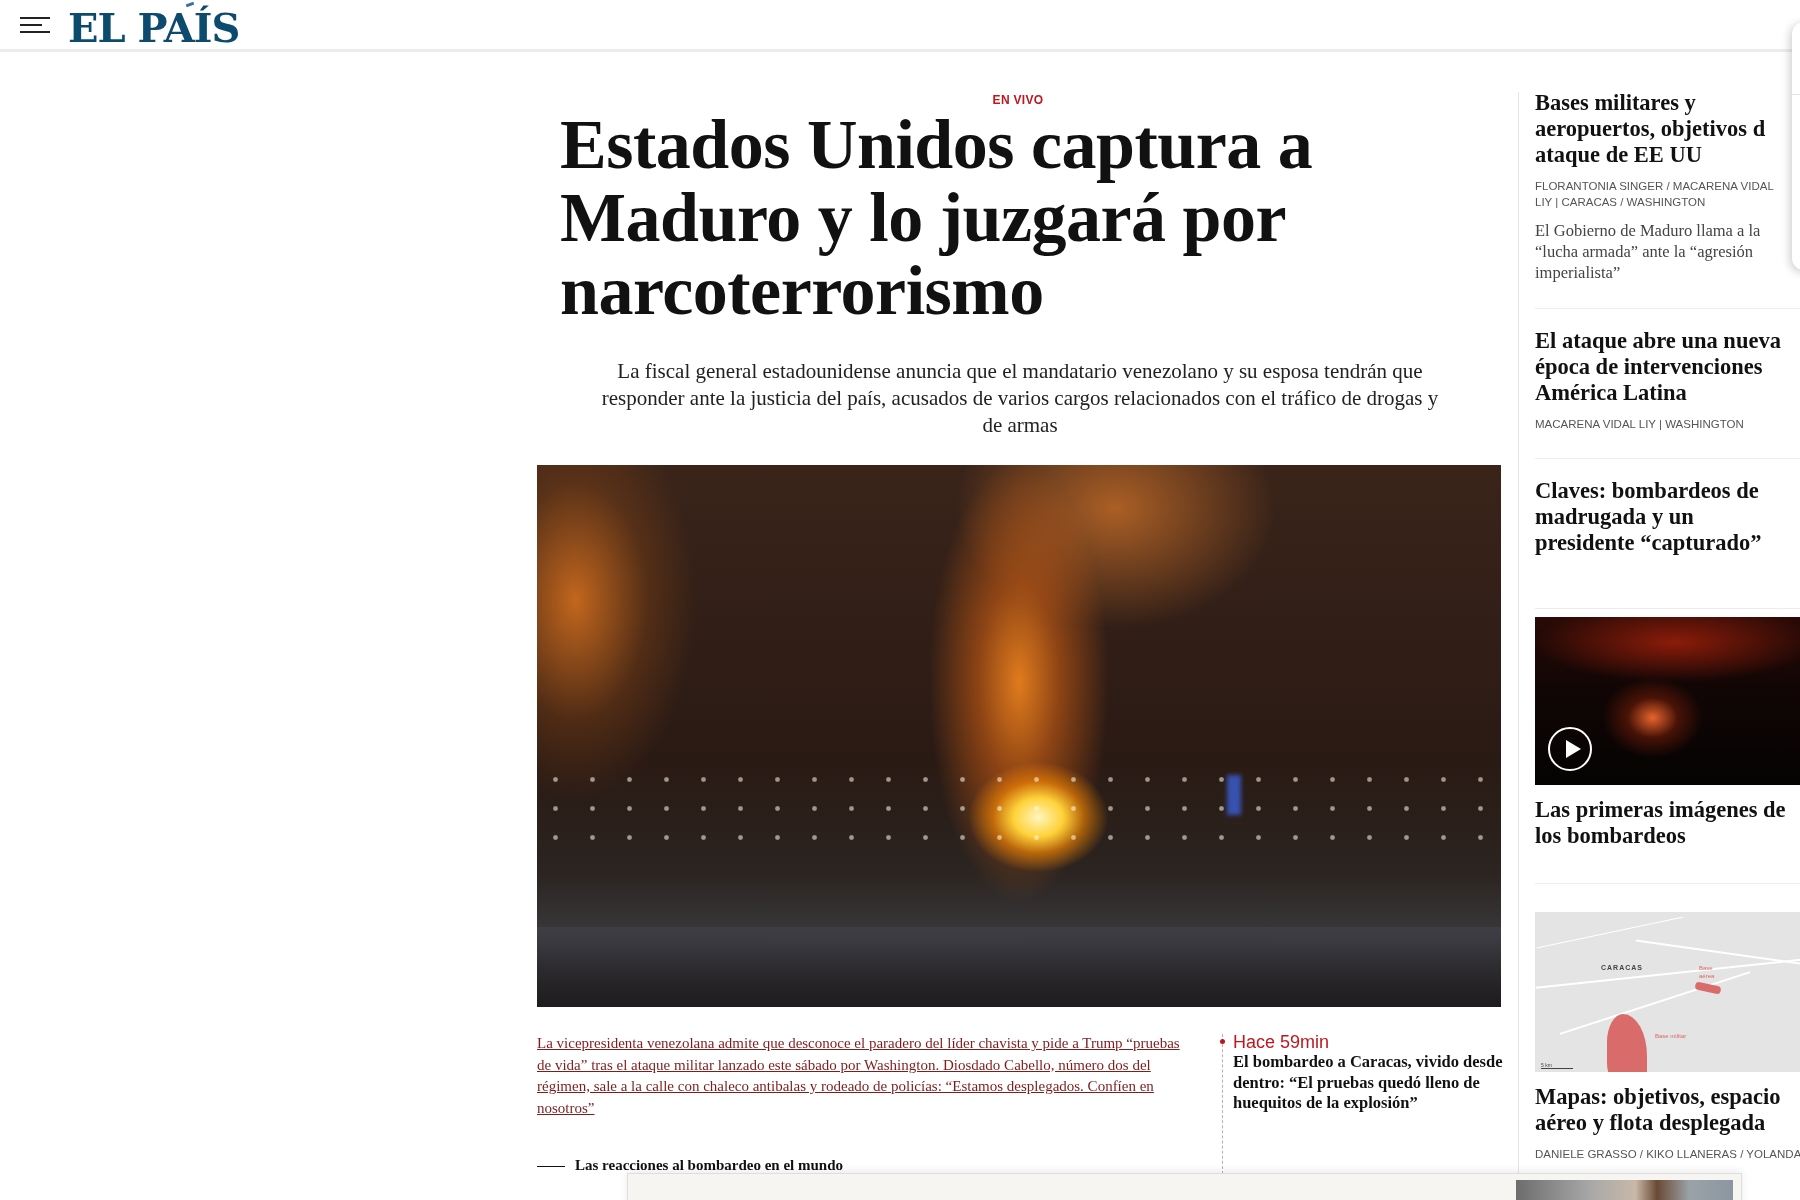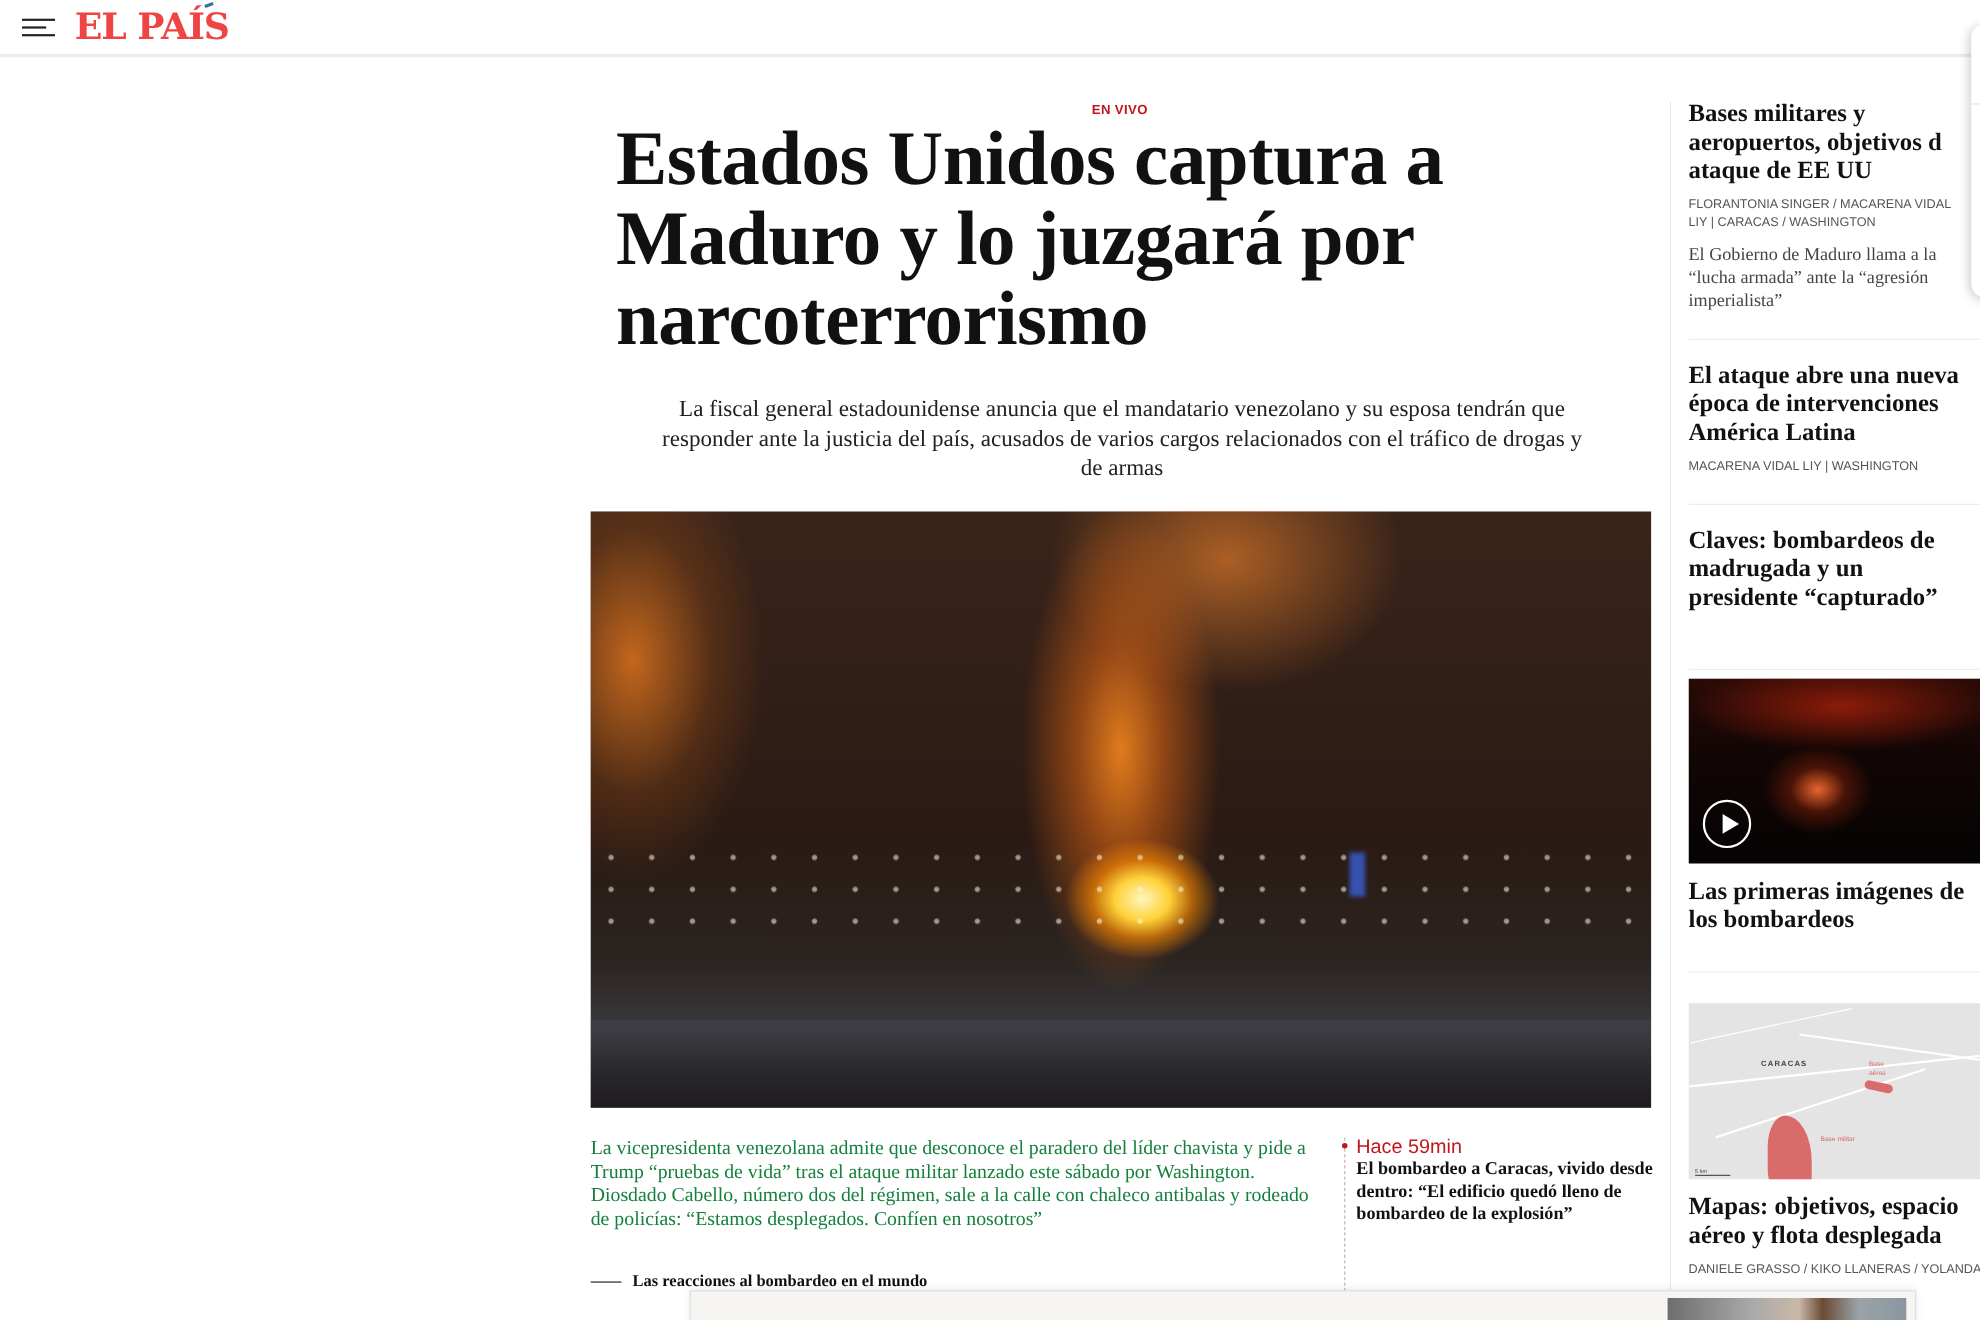--- a/index.html
+++ b/index.html
@@ -6,21 +6,21 @@
   html, body { width: 1800px; height: 1200px; overflow: hidden; background: #ffffff; }
   body { position: relative; font-family: "DejaVu Serif", serif; color: #111; }
 
   
   .header { position: absolute; left: 0; top: 0; width: 1800px; height: 52px; background: #fff; border-bottom: 3px solid #ececec; }
   .hamburger { position: absolute; left: 20px; top: 15px; width: 30px; height: 20px; cursor: pointer; }
   .hamburger span { position: absolute; left: 0; height: 2px; background: #222; }
   .hamburger span:nth-child(1) { top: 2px; width: 30px; }
   .hamburger span:nth-child(2) { top: 9px; width: 22px; }
   .hamburger span:nth-child(3) { top: 16px; width: 30px; }
-  .logo { position: absolute; left: 68px; top: 4px; font-family: "DejaVu Serif", serif; font-weight: bold; font-size: 33px; letter-spacing: -1px; color: #ef4444; }
+  .logo { position: absolute; left: 68px; top: 4px; font-family: "DejaVu Serif", serif; font-weight: bold; font-size: 40px; letter-spacing: -1px; color: #0c4a6e; }
   .logo-accent { position: absolute; left: 186px; top: 3px; width: 8px; height: 3px; background: #3a6ea5; transform: rotate(-20deg); }
 
   
   .kicker { position: absolute; left: 0; top: 93px; width: 2036px; text-align: center; font-family: "Liberation Sans", sans-serif; font-weight: bold; font-size: 12px; color: #c0161d; letter-spacing: 0.3px; }
   .headline { position: absolute; left: 560px; top: 108px; width: 920px; text-align: left; font-family: "Liberation Serif", serif; font-weight: bold; font-size: 70px; line-height: 73px; color: #111; letter-spacing: -0.5px; }
   .subtitle { position: absolute; left: 600px; top: 358px; width: 840px; text-align: center; font-family: "Liberation Serif", serif; font-size: 21px; line-height: 27px; color: #222; }
 
   .hero { position: absolute; left: 537px; top: 465px; width: 964px; height: 542px; overflow: hidden; cursor: pointer;
     background:
       radial-gradient(ellipse 70px 55px at 52% 65%, #fff6c0 0%, #ffd23a 35%, rgba(255,140,0,0.6) 65%, rgba(255,120,0,0) 100%),
@@ -28,21 +28,21 @@
       radial-gradient(ellipse 120px 200px at 4% 25%, rgba(210,110,30,0.9) 0%, rgba(160,80,20,0.3) 60%, rgba(0,0,0,0) 100%),
       radial-gradient(ellipse 160px 120px at 60% 8%, rgba(200,110,40,0.8) 0%, rgba(120,60,20,0) 100%),
       linear-gradient(180deg, #3a241a 0%, #2a1a14 55%, #2b2420 75%, #3b3a3e 88%, #1e1a18 100%);
   }
   .hero .lights { position: absolute; left: 0; top: 300px; width: 100%; height: 80px;
     background-image: radial-gradient(circle 3px, #fffbe8 60%, rgba(255,255,255,0) 100%);
     background-size: 37px 29px; opacity: 0.55; }
   .hero .blue { position: absolute; left: 690px; top: 310px; width: 14px; height: 40px; background: #3b5fd6; filter: blur(2px); opacity: 0.8; }
   .hero .ground { position: absolute; left: 0; bottom: 0; width: 100%; height: 80px; background: linear-gradient(180deg, rgba(70,70,80,0.5), rgba(30,28,30,0.9)); }
 
-  .caption { position: absolute; left: 537px; top: 1033px; width: 660px; font-family: "Liberation Serif", serif; font-size: 18px; line-height: 21.5px; color: #15803d; }
+  .caption { position: absolute; left: 537px; top: 1033px; width: 660px; font-family: "Liberation Serif", serif; font-size: 15px; line-height: 21.5px; color: #7f1d1d; text-decoration: underline; }
   .related { position: absolute; left: 537px; top: 1157px; font-family: "Liberation Serif", serif; font-weight: bold; font-size: 15px; color: #111; cursor: pointer; }
   .related::before { content: ""; display: inline-block; width: 28px; height: 1px; background: #111; vertical-align: middle; margin-right: 10px; }
 
   .live-feed { position: absolute; left: 1222px; top: 1034px; width: 290px; height: 140px; border-left: 1px dashed #c9a9a9; }
   .live-item { position: relative; padding-left: 10px; margin-bottom: 16px; cursor: pointer; }
   .live-item .dot { position: absolute; left: -3px; top: 5px; width: 5px; height: 5px; border-radius: 50%; background: #c0161d; }
   .live-time { font-family: "Liberation Sans", sans-serif; font-size: 18px; color: #c0161d; line-height: 16px; }
   .live-title { font-family: "Liberation Serif", serif; font-weight: bold; font-size: 16.5px; line-height: 20.5px; color: #111; margin-top: 2px; }
 
   
@@ -102,21 +102,21 @@
   <div class="ground"></div>
 </div>
 
 <p class="caption">La vicepresidenta venezolana admite que desconoce el paradero del líder chavista y pide a Trump “pruebas de vida” tras el ataque militar lanzado este sábado por Washington. Diosdado Cabello, número dos del régimen, sale a la calle con chaleco antibalas y rodeado de policías: “Estamos desplegados. Confíen en nosotros”</p>
 <a class="related">Las reacciones al bombardeo en el mundo</a>
 
 <div class="live-feed">
   <div class="live-item">
     <span class="dot"></span>
     <div class="live-time">Hace 59min</div>
-    <div class="live-title">El bombardeo a Caracas, vivido desde dentro: “El edificio quedó lleno de bombardeo de la explosión”</div>
+    <div class="live-title">El bombardeo a Caracas, vivido desde dentro: “El pruebas quedó lleno de huequitos de la explosión”</div>
   </div>
 </div>
 
 <div class="col-divider"></div>
 
 <aside class="side">
 
   <article class="side-item" style="top:0px;">
     <div class="side-title">
       <div>Bases militares y</div>

